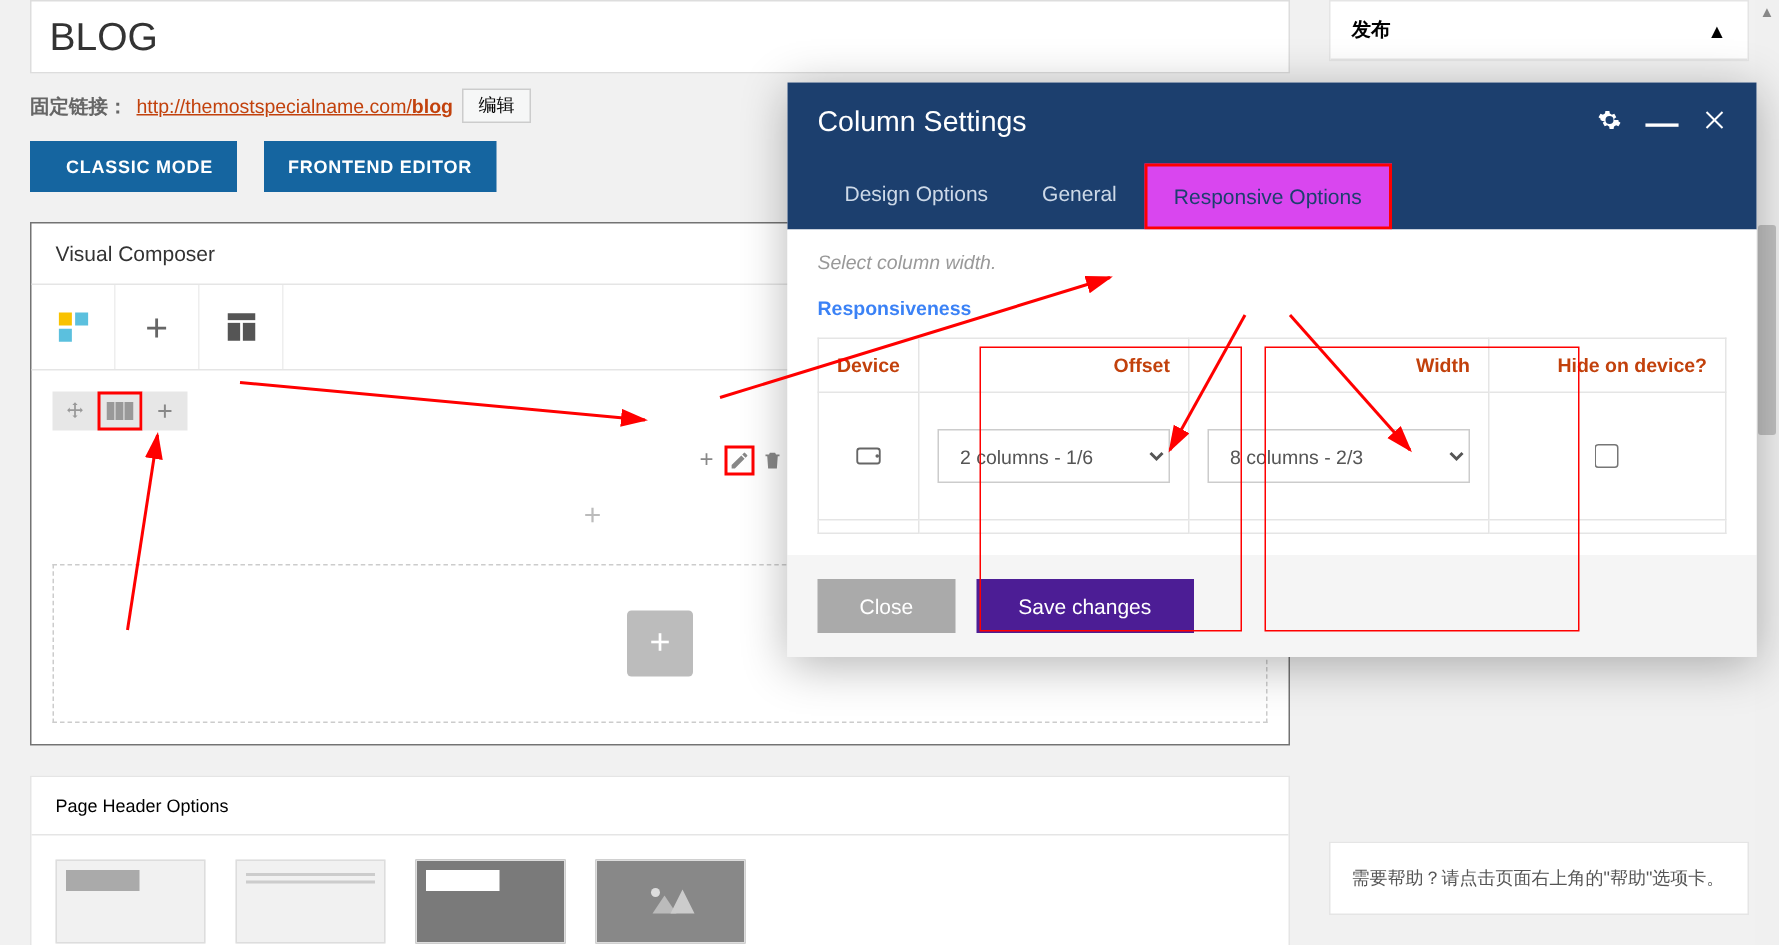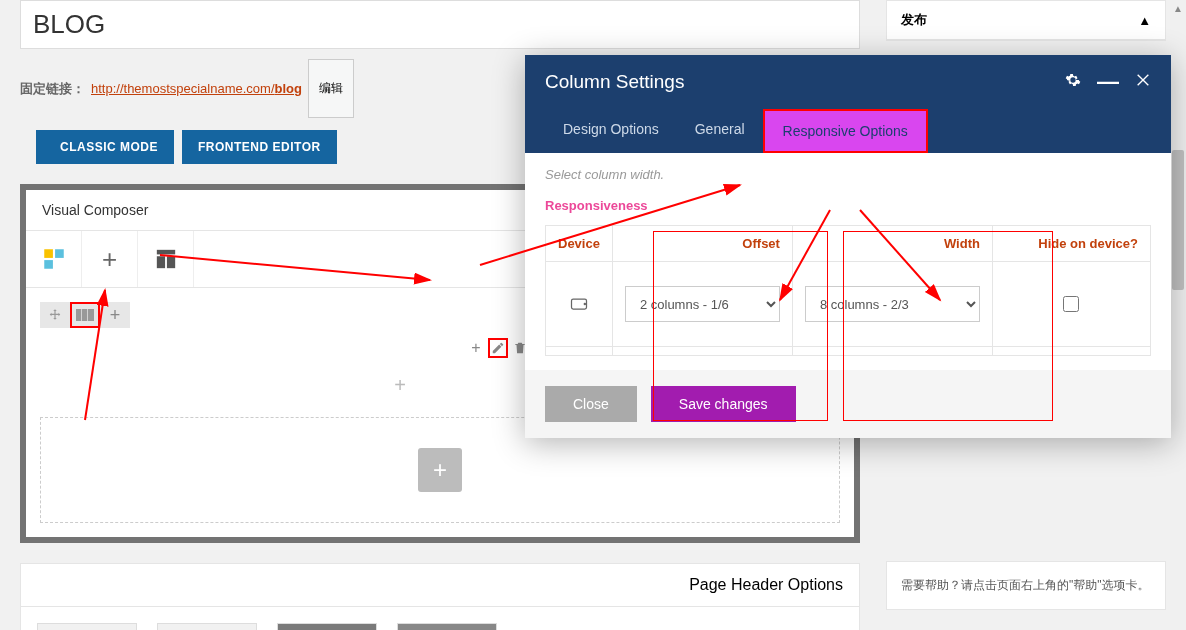--- a/index.html
+++ b/index.html
@@ -8,27 +8,27 @@
     
     .main-wrap { padding: 0 20px; width: 880px; }
     
     .title-input-wrap { background: #fff; border: 1px solid #ddd; padding: 8px 12px; margin-bottom: 10px; }
     .title-input { border: none; font-size: 26px; width: 100%; color: #333; outline: none; }
     
     .permalink-row { margin-bottom: 12px; font-size: 13px; color: #666; display: flex; align-items: center; gap: 6px; }
     .permalink-row strong { font-weight: 600; }
     .permalink-link { color: #c2410c; text-decoration: underline; }
     .permalink-link b { font-weight: 700; }
-    .edit-slug-btn { background: #f6f7f7; border: 1px solid #ccc; padding: 20px 10px; font-size: 12px; cursor: pointer; }
-    
-    .mode-buttons { display: flex; gap: 8px; margin-bottom: 20px; margin-left: 16px; }
+    .edit-slug-btn { background: #f6f7f7; border: 1px solid #ccc; padding: 2px 10px; font-size: 12px; cursor: pointer; }
+    
+    .mode-buttons { display: flex; gap: 18px; margin-bottom: 20px; }
     .mode-btn { background: #1565a0; color: #fff; border: none; padding: 10px 16px; font-size: 12px; font-weight: 600; letter-spacing: 0.5px; cursor: pointer; display: flex; align-items: center; gap: 8px; }
     
     
-    .vc-panel { background: #fff; border: 6px solid #737373; }
+    .vc-panel { background: #fff; border: 1px solid #737373; }
     .vc-header { padding: 12px 16px; border-bottom: 1px solid #e5e5e5; font-size: 14px; color: #333; }
     
     .vc-toolbar { display: flex; gap: 0; border-bottom: 1px solid #e5e5e5; }
     .vc-tool { width: 56px; height: 56px; display: flex; align-items: center; justify-content: center; cursor: pointer; border-right: 1px solid #eee; }
     .vc-tool-logo svg { width: 26px; height: 26px; }
     .vc-tool-plus { font-size: 26px; color: #666; font-weight: 300; }
     .vc-tool-template svg { width: 22px; height: 22px; }
     
     
     .vc-body { padding: 14px; }
@@ -48,21 +48,21 @@
     
     .text-block { background: #f9f9f9; border: 1px solid #e3e3e3; padding: 10px 14px; font-size: 13px; color: #444; text-align: right; }
     
     .col-add-under { display: flex; justify-content: center; padding: 8px 0; font-size: 20px; color: #bbb; cursor: pointer; }
     
     .dashed-row { border: 1px dashed #ccc; margin-top: 12px; padding: 30px; display: flex; justify-content: center; }
     .big-add { width: 44px; height: 44px; background: #bcbcbc; border-radius: 3px; display: flex; align-items: center; justify-content: center; color: #fff; font-size: 24px; cursor: pointer; }
     
     
     .pho-panel { background: #fff; border: 1px solid #e5e5e5; margin-top: 20px; }
-    .pho-header { padding: 12px 16px; border-bottom: 1px solid #e5e5e5; font-size: 16px; text-align: right; }
+    .pho-header { padding: 12px 16px; border-bottom: 1px solid #e5e5e5; font-size: 12px; }
     .pho-body { padding: 16px; display: flex; gap: 20px; }
     .pho-thumb { width: 100px; height: 56px; border: 1px solid #ddd; background: #f1f1f1; position: relative; }
     .pho-thumb.dark { background: #7a7a7a; }
     .pho-thumb .top-bar { height: 14px; background: #aaa; width: 50%; margin: 6px 0 0 6px; }
     .pho-thumb.dark .top-bar { background: #fff; }
     .pho-thumb .lines { position: absolute; bottom: 6px; left: 6px; right: 6px; }
     .pho-thumb .line { height: 2px; background: #ccc; margin-bottom: 3px; }
     .pho-thumb.img-type { background: #888; display: flex; align-items: center; justify-content: center; }
     
     
@@ -80,37 +80,37 @@
     .modal-action { cursor: pointer; color: #fff; }
     .modal-action svg { width: 16px; height: 16px; }
     .modal-minimize { font-size: 22px; line-height: 8px; font-weight: bold; }
     
     .modal-tabs { display: flex; padding: 0 20px; }
     .modal-tab { padding: 12px 18px; font-size: 14px; color: #cdd9e8; cursor: pointer; }
     .modal-tab.active { background: #d946ef; color: #1c3f6e; border: 2px solid red; }
     
     .modal-body { padding: 14px 20px; background: #fff; position: relative; }
     .hint-text { color: #999; font-style: italic; font-size: 13px; margin-bottom: 16px; }
-    .section-label { font-size: 13px; font-weight: 700; color: #ec4899; margin-bottom: 12px; }
+    .section-label { font-size: 13px; font-weight: 700; color: #3b82f6; margin-bottom: 12px; }
     
     .resp-table { width: 100%; border-collapse: collapse; }
     .resp-table th { text-align: right; font-size: 13px; font-weight: 700; color: #c2410c; padding: 10px 12px; border: 1px solid #e5e5e5; }
     .resp-table td { padding: 24px 12px; border: 1px solid #e5e5e5; vertical-align: middle; }
     .device-icon { display: flex; justify-content: center; }
     .device-icon svg { width: 20px; height: 20px; }
     .col-select { width: 100%; height: 36px; border: 1px solid #ccc; padding: 0 10px; font-size: 13px; color: #555; background: #fff; }
     .hide-chk { width: 16px; height: 16px; margin: 0 auto; display: block; }
     
     .red-box-offset { position: absolute; border: 1.5px solid red; pointer-events: none; left: 128px; top: 78px; width: 175px; height: 190px; }
     .red-box-width { position: absolute; border: 1.5px solid red; pointer-events: none; left: 318px; top: 78px; width: 210px; height: 190px; }
     
     .modal-footer { background: #f5f5f5; padding: 16px 20px; display: flex; gap: 14px; }
     .mf-btn { padding: 10px 28px; font-size: 14px; border: none; cursor: pointer; }
     .mf-close { background: #aaa; color: #fff; }
-    .mf-save { background: #a21caf; color: #fff; }
+    .mf-save { background: #4c1d95; color: #fff; }
     
     
     .arrow-svg { position: absolute; pointer-events: none; }
     
     
     .fake-scroll { position: absolute; right: 0; top: 0; bottom: 0; width: 16px; background: #f0f0f0; }
     .fake-scroll-thumb { position: absolute; left: 2px; right: 2px; top: 150px; height: 140px; background: #c1c1c1; border-radius: 2px; }
     .fake-scroll-arrow { position: absolute; left: 0; right: 0; height: 16px; display: flex; align-items: center; justify-content: center; color: #888; font-size: 10px; }
     .fake-scroll-arrow.top { top: 0; }
   </style>

